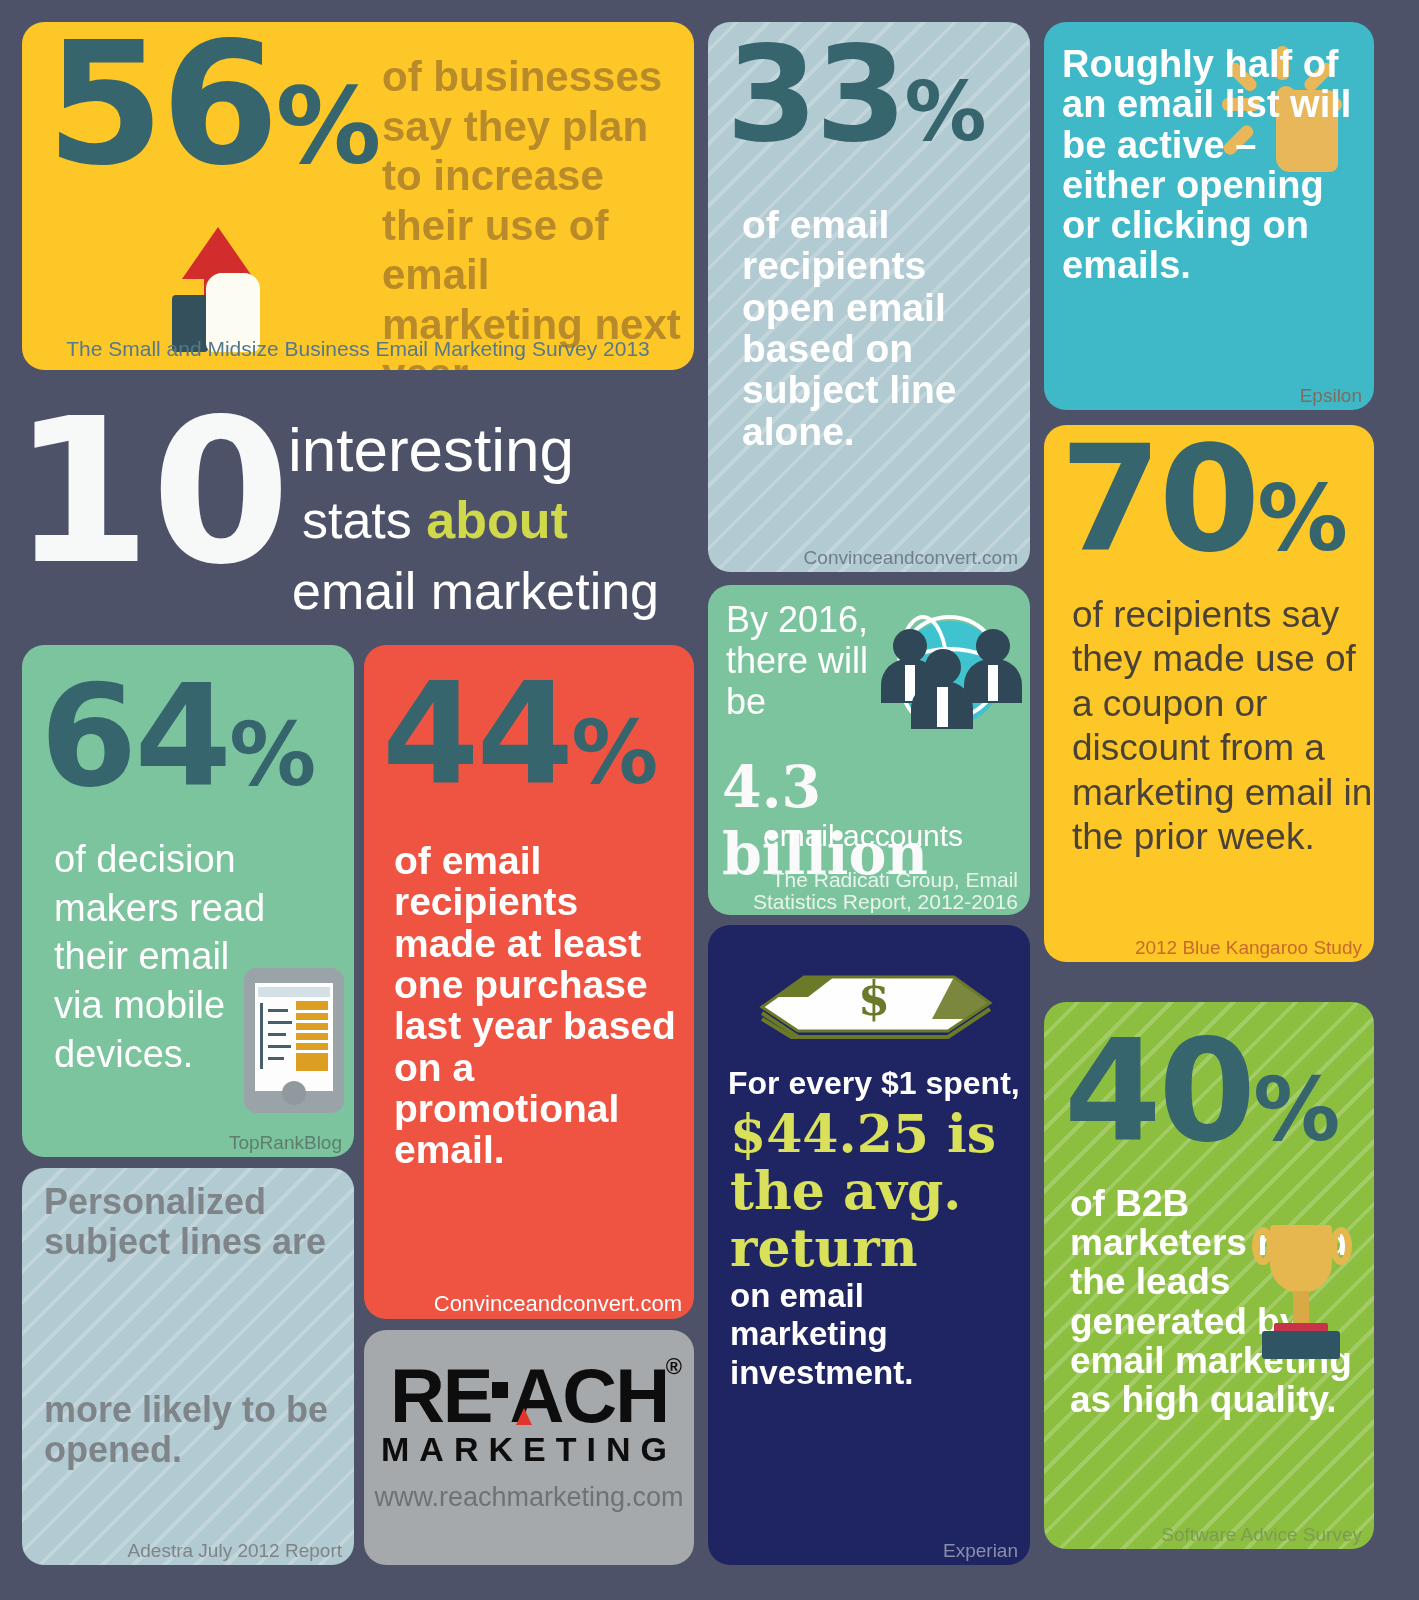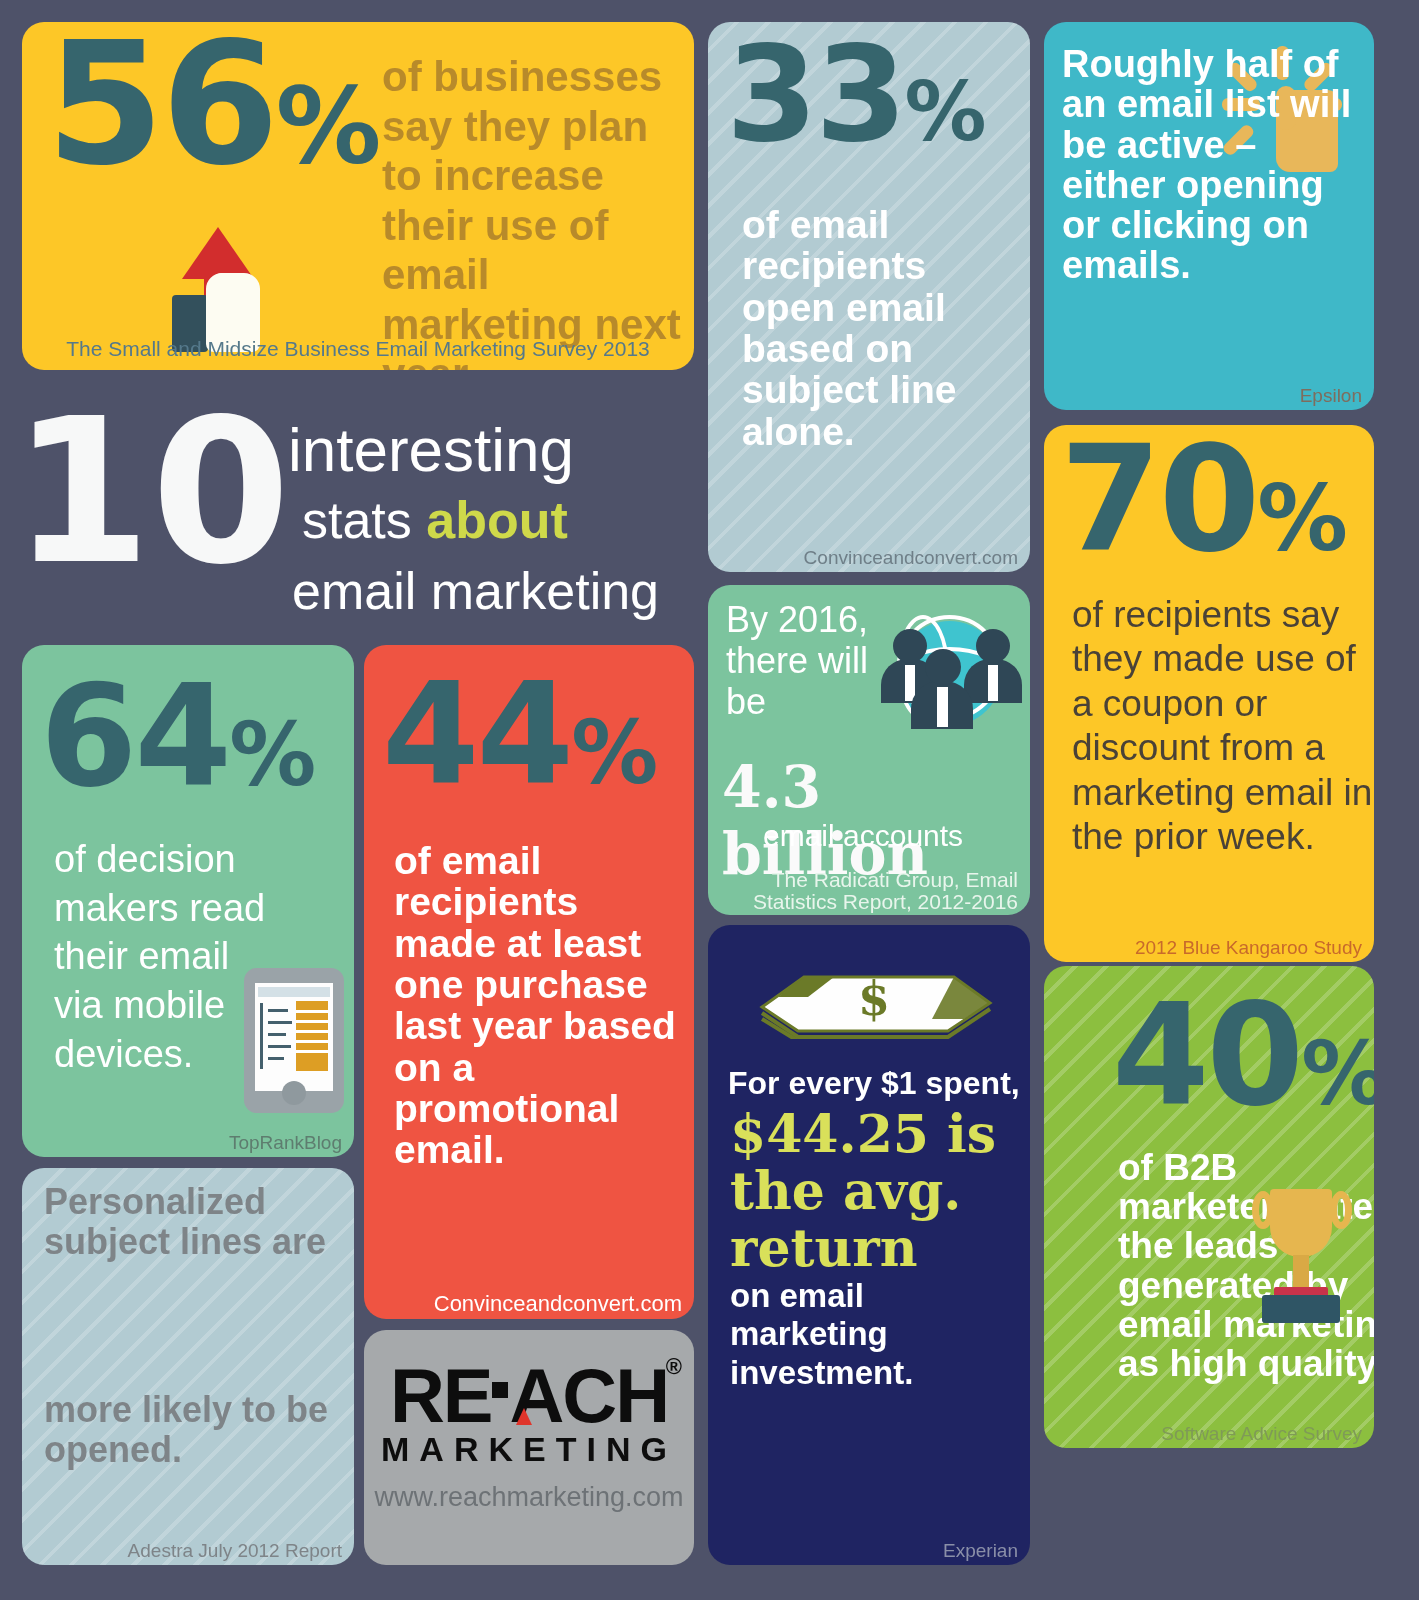--- a/index.html
+++ b/index.html
@@ -156,21 +156,21 @@
   
   #card-roi { left: 708px; top: 925px; width: 322px; height: 640px; background: #1f2462; }
   .money { position:absolute; left: 48px; top: 28px; width: 240px; height: 86px; }
   #card-roi .l-top { position:absolute; left: 20px; top: 140px; width: 300px; font-size: 32px; color:#fff; font-weight:bold; }
   #card-roi .hl { position:absolute; left: 22px; top: 180px; width: 290px; font-size: 52px;
      color:#d9e05a; font-family:"DejaVu Serif", serif; font-weight: bold; line-height: 1.1; }
   #card-roi .l-bot { position:absolute; left: 22px; top: 352px; width: 290px; font-size: 33px; color:#fff; font-weight:bold; line-height:1.16; }
   #card-roi .src { color: #8a8fa8; }
 
   
-  #card-40 { left: 1044px; top: 966px; width: 330px; height: 482px; background: #8cbf3f; padding-left: 48px; }
+  #card-40 { left: 1044px; top: 1002px; width: 330px; height: 547px; background: #8cbf3f; }
   #card-40 .num { position:absolute; left: 20px; top: 28px; font-size: 140px; }
   #card-40 .txt { position:absolute; left: 26px; top: 182px; width: 300px; font-size: 37px; color:#ffffff; }
   #card-40 .src { color: #7f9a57; }
   .trophy { position:absolute; right: 22px; top: 215px; width: 100px; height: 150px; }
   .tr-cup { position:absolute; left:18px; top:8px; width:62px; height:68px; background:#e6b64f; border-radius: 4px 4px 30px 30px; }
   .tr-handle { position:absolute; top:10px; width:22px; height:38px; border:7px solid #e6b64f; border-radius:50%; }
   .tr-stem { position:absolute; left:41px; top:74px; width:16px; height:34px; background:#d9a945; }
   .tr-base1 { position:absolute; left:22px; top:106px; width:54px; height:10px; background:#c9334a; border-radius:2px; }
   .tr-base2 { position:absolute; left:10px; top:114px; width:78px; height:28px; background:#2f5565; border-radius:3px; }
 

